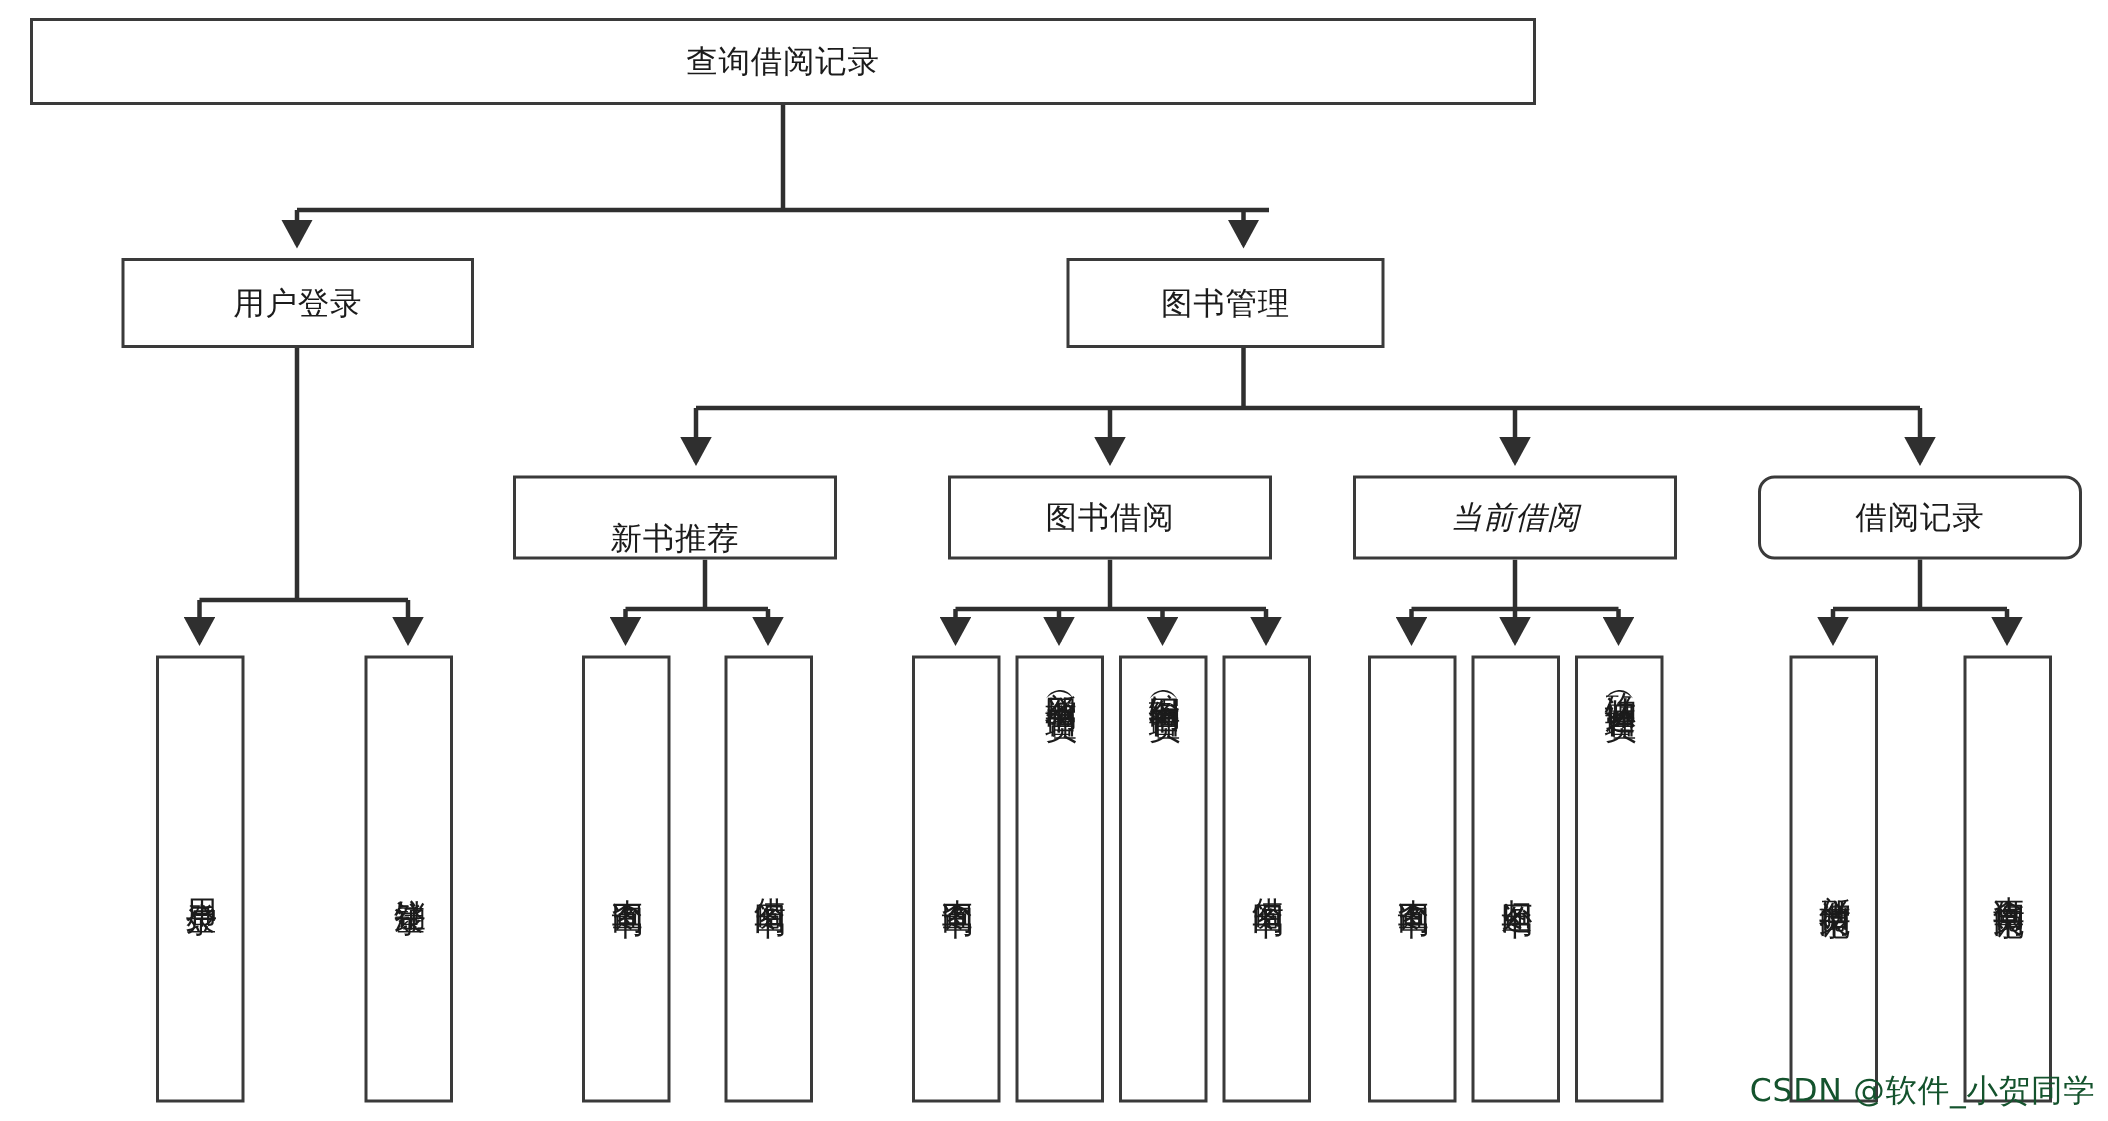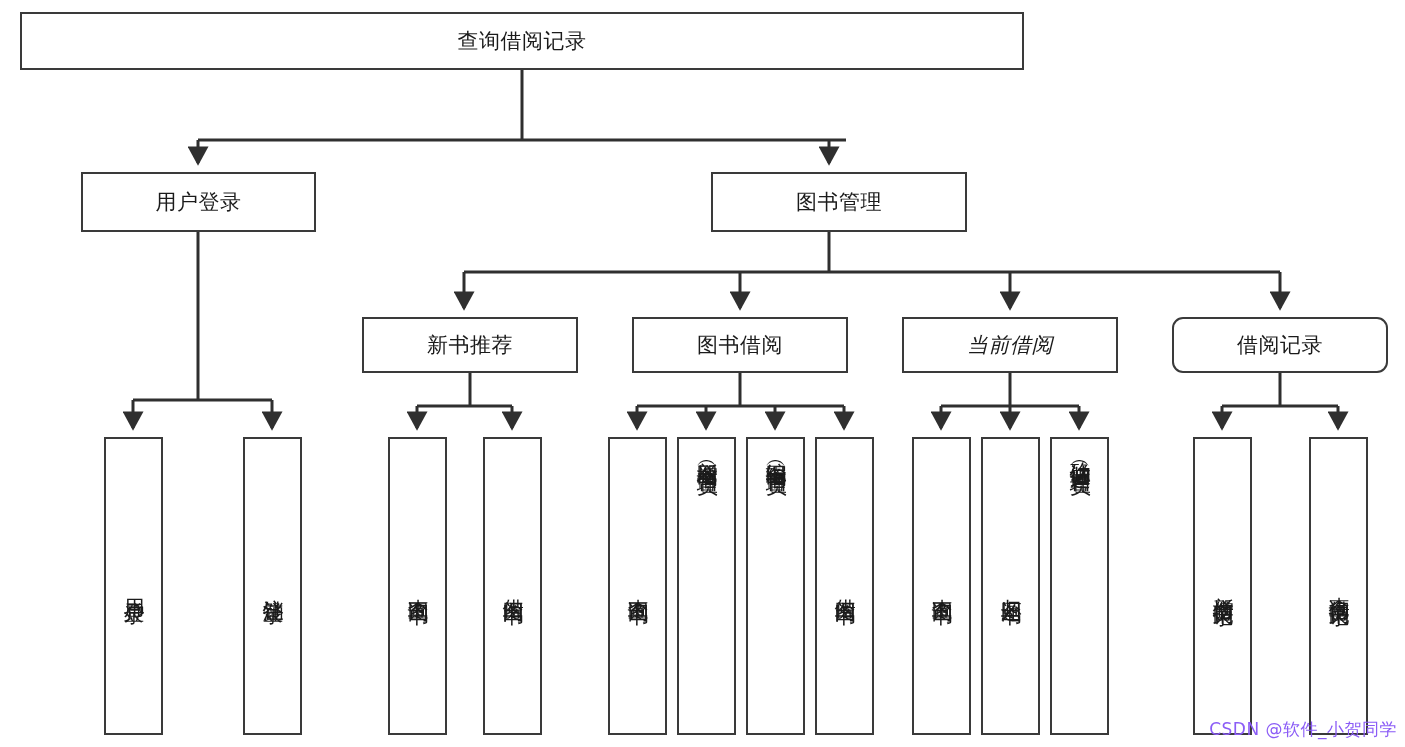--- a/index.html
+++ b/index.html
@@ -58,22 +58,22 @@
     white-space: nowrap;
   }
   .node-box.vertical.center-v {
     align-items: center;
     padding-top: 0;
   }
   #watermark {
     position: absolute;
     right: 8px;
     bottom: 6px;
-    font-size: 17px;
-    color: #8b5cf6;
+    font-size: 21px;
+    color: #14532d;
     letter-spacing: 0.5px;
     white-space: nowrap;
     user-select: none;
   }
 </style>
 </head>
 <body>
 
 <div id="diagram-root">
 
@@ -128,25 +128,25 @@
     </g>
   </svg>
 
   <div class="node-box" style="left:20px; top:12px; width:1004px; height:58px;">
     <span class="node-label">查询借阅记录</span>
   </div>
 
   <div class="node-box" style="left:81px; top:172px; width:235px; height:60px;">
     <span class="node-label">用户登录</span>
   </div>
-  <div class="node-box" style="left:711px; top:172px; width:256px; height:60px;">
+  <div class="node-box" style="left:711px; top:172px; width:212px; height:60px;">
     <span class="node-label">图书管理</span>
   </div>
 
-  <div class="node-box" style="left:362px; top:317px; width:216px; height:56px;">
+  <div class="node-box" style="left:342px; top:317px; width:216px; height:56px;align-items:flex-end;">
     <span class="node-label">新书推荐</span>
   </div>
   <div class="node-box" style="left:632px; top:317px; width:216px; height:56px;">
     <span class="node-label">图书借阅</span>
   </div>
   <div class="node-box" style="left:902px; top:317px; width:216px; height:56px;font-style:italic;">
     <span class="node-label">当前借阅</span>
   </div>
   <div class="node-box" style="left:1172px; top:317px; width:216px; height:56px;border-radius:11px;">
     <span class="node-label">借阅记录</span>

